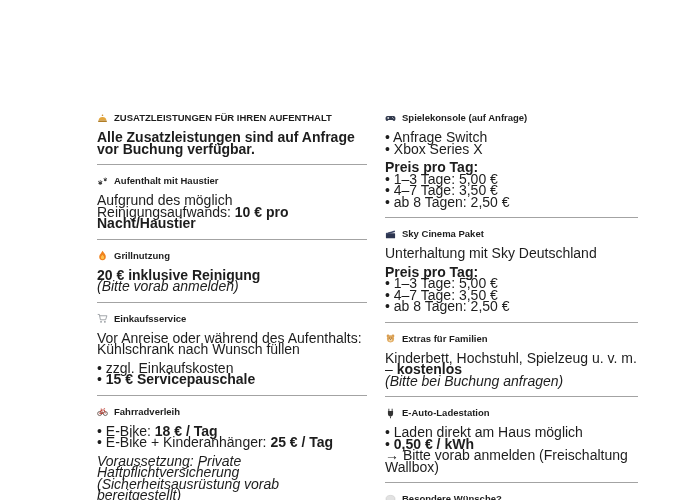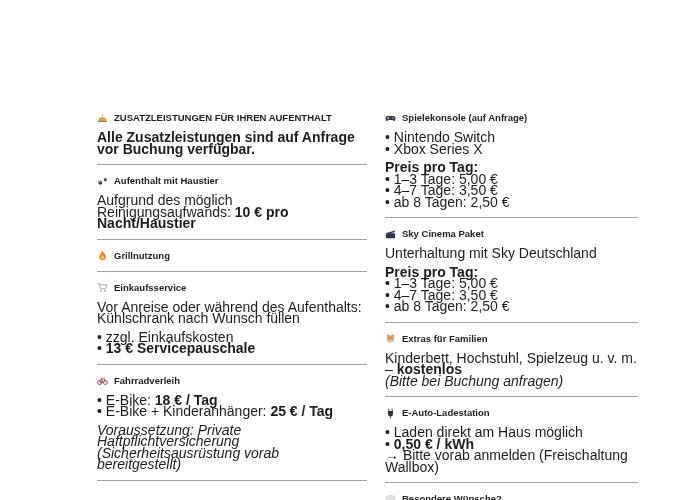--- a/index.html
+++ b/index.html
@@ -87,35 +87,36 @@
       <section class="section">
         <div class="heading">
           <span class="icon">
             <svg viewBox="0 0 12 12">
               <path d="M6 0.8 C7.2 3 9.6 4.4 9.6 7.4 A3.6 3.7 0 0 1 2.4 7.4 C2.4 5.2 4.6 3.8 6 0.8 Z" fill="#f0821e"></path>
               <path d="M6 5.2 C6.9 6.4 7.8 6.9 7.8 8.3 A1.8 1.9 0 0 1 4.2 8.3 C4.2 7.1 5.2 6.5 6 5.2 Z" fill="#ffc14d"></path>
             </svg>
           </span>
           <span>Grillnutzung</span>
         </div>
+        <p class="block"><b>20 € inklusive Reinigung</b><br><i>(Bitte vorab anmelden)</i></p>
       </section>
       <hr class="divider">
       <section class="section">
         <div class="heading">
           <span class="icon">
             <svg viewBox="0 0 12 12" fill="none" stroke="#8f9499" stroke-width="0.9">
               <path d="M0.8 1.6 H2.6 L3.7 7.4 H9.4 L10.8 3 H3"></path>
               <circle cx="4.4" cy="9.6" r="0.95" fill="#8f9499" stroke="none"></circle>
               <circle cx="8.6" cy="9.6" r="0.95" fill="#8f9499" stroke="none"></circle>
             </svg>
           </span>
           <span>Einkaufsservice</span>
         </div>
         <p class="block"><span>Vor Anreise oder während des Aufenthalts: Kühlschrank nach Wunsch füllen</span></p>
-        <p class="block"><span>• zzgl. Einkaufskosten</span><br><span>• </span><b>13 € Servicepauschale</b></p>
+        <p class="block"><span>• zzgl. Einkaufskosten</span><br><span>• </span><b>15 € Servicepauschale</b></p>
       </section>
       <hr class="divider">
       <section class="section">
         <div class="heading">
           <span class="icon">
             <svg viewBox="0 0 12 12" fill="none">
               <circle cx="2.9" cy="8.2" r="2.2" stroke="#55413a" stroke-width="0.85"></circle>
               <circle cx="9.1" cy="8.2" r="2.2" stroke="#55413a" stroke-width="0.85"></circle>
               <path d="M2.9 8.2 L4.6 4.4 H8 L9.1 8.2 M4.6 4.4 L6.6 8.2 H2.9 M7.4 3 H8.8 M4 3.4 H5.4" stroke="#b8352b" stroke-width="0.9"></path>
             </svg>
@@ -134,21 +135,21 @@
             <svg viewBox="0 0 12 12">
               <path d="M2.6 3.4 H9.4 C10.8 3.4 11.6 5 11.4 6.6 C11.2 8.2 10.4 9 9.5 8.6 L8.2 7.6 H3.8 L2.5 8.6 C1.6 9 0.8 8.2 0.6 6.6 C0.4 5 1.2 3.4 2.6 3.4 Z" fill="#323a4d"></path>
               <rect x="2.5" y="5" width="2" height="0.8" fill="#ffffff"></rect>
               <rect x="3.1" y="4.4" width="0.8" height="2" fill="#ffffff"></rect>
               <circle cx="8.2" cy="4.9" r="0.5" fill="#ffffff"></circle>
               <circle cx="9.2" cy="5.9" r="0.5" fill="#ffffff"></circle>
             </svg>
           </span>
           <span>Spielekonsole (auf Anfrage)</span>
         </div>
-        <p class="block"><span>• Nintendo Switch</span><br><span>• Xbox Series X</span></p>
+        <p class="block"><span>• Anfrage Switch</span><br><span>• Xbox Series X</span></p>
         <p class="block"><b>Preis pro Tag:</b><br><span>• 1–3 Tage: 5,00 €</span><br><span>• 4–7 Tage: 3,50 €</span><br><span>• ab 8 Tagen: 2,50 €</span></p>
       </section>
       <hr class="divider">
       <section class="section">
         <div class="heading">
           <span class="icon">
             <svg viewBox="0 0 12 12">
               <rect x="1" y="4.6" width="10" height="5.6" rx="0.6" fill="#2c3550"></rect>
               <path d="M1 4.4 L10.6 1.6 L11 3.4 L1.4 6.2 Z" fill="#3c4666"></path>
               <path d="M2.6 4 L3.6 2.6 M5 3.3 L6 1.9 M7.4 2.6 L8.4 1.2" stroke="#ffffff" stroke-width="0.7"></path>

